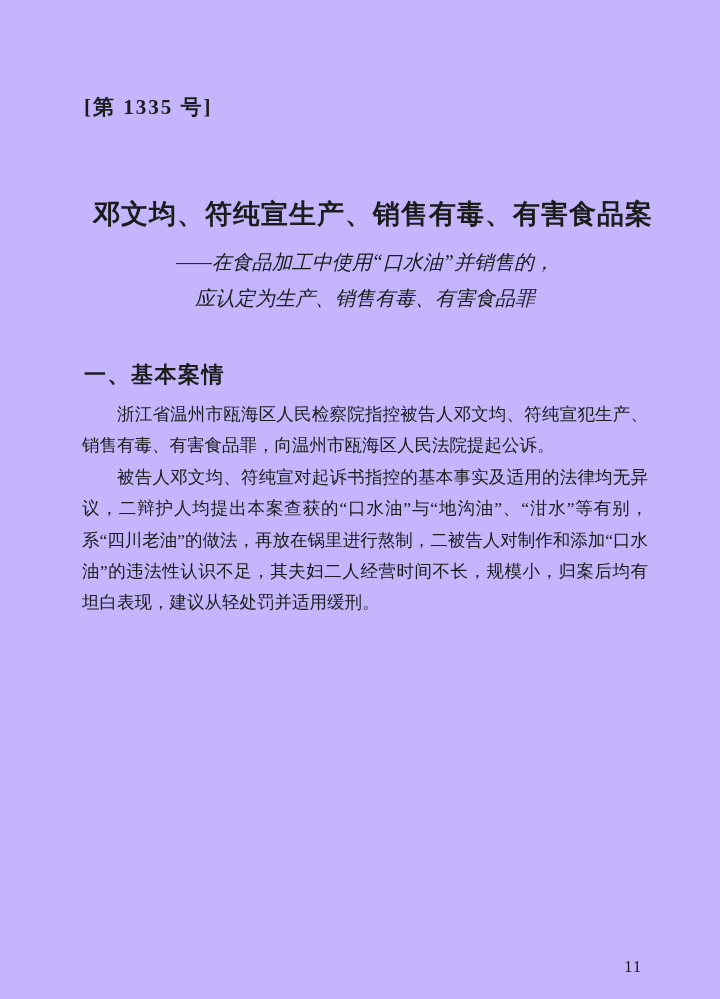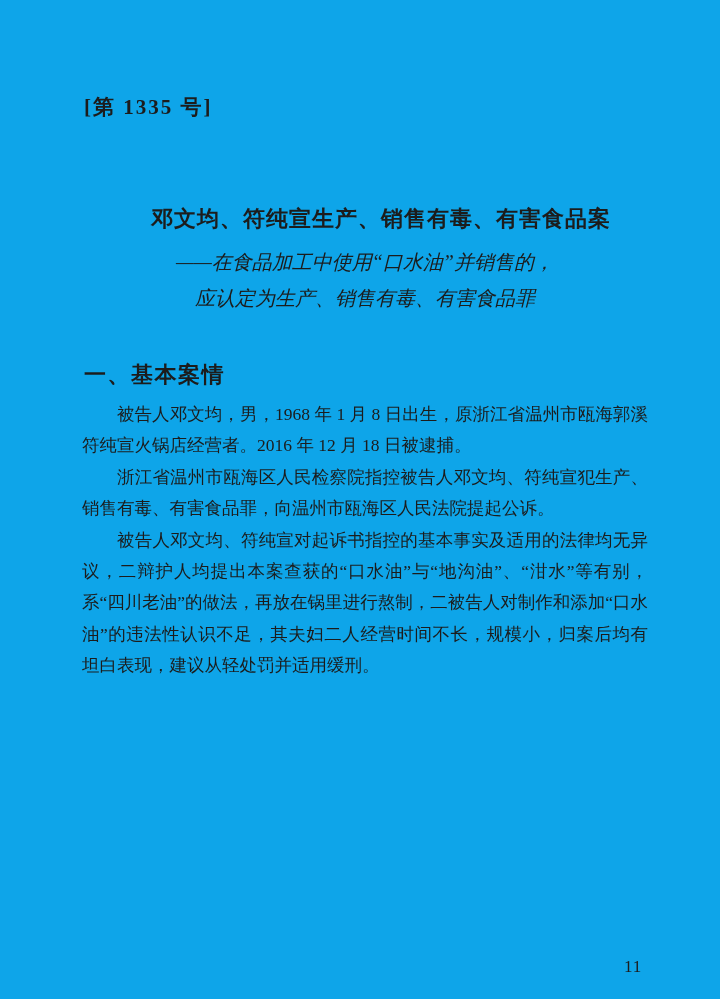--- a/index.html
+++ b/index.html
@@ -5,43 +5,43 @@
   html, body {
     margin: 0;
     padding: 0;
     background: #e8e8e8;
   }
   .page {
     position: relative;
     width: 720px;
     height: 999px;
     margin: 0 auto;
-    background: #0ea5e9;
+    background: #c4b5fd;
     color: #1c1c1c;
     font-family: "Liberation Serif", "DejaVu Serif", serif;
     overflow: hidden;
     box-shadow: 0 0 4px rgba(0,0,0,0.15);
   }
   .case-number {
     position: absolute;
     left: 84px;
     top: 93px;
     font-size: 21px;
     font-weight: bold;
     letter-spacing: 2px;
     white-space: nowrap;
   }
   .case-title {
     position: absolute;
     left: 70px;
     top: 188px;
     width: 590px;
-    margin: 16px;
+    margin: 8px;
     text-align: center;
-    font-size: 22px;
+    font-size: 27px;
     font-weight: bold;
     letter-spacing: 1px;
     white-space: nowrap;
   }
   .case-subtitle {
     position: absolute;
     left: 82px;
     top: 244px;
     width: 566px;
     text-align: center;
@@ -95,20 +95,19 @@
   <h1 class="case-title">邓文均、符纯宣生产、销售有毒、有害食品案</h1>
 
   <div class="case-subtitle">
     <span class="sub-line">——在食品加工中使用“口水油”并销售的，</span>
     <span class="sub-line">应认定为生产、销售有毒、有害食品罪</span>
   </div>
 
   <h2 class="section-heading">一、基本案情</h2>
 
   <div class="body-text">
-    <p>被告人邓文均，男，1968 年 1 月 8 日出生，原浙江省温州市瓯海郭溪符纯宣火锅店经营者。2016 年 12 月 18 日被逮捕。</p>
     <p>浙江省温州市瓯海区人民检察院指控被告人邓文均、符纯宣犯生产、销售有毒、有害食品罪，向温州市瓯海区人民法院提起公诉。</p>
     <p>被告人邓文均、符纯宣对起诉书指控的基本事实及适用的法律均无异议，二辩护人均提出本案查获的“口水油”与“地沟油”、“泔水”等有别，系“四川老油”的做法，再放在锅里进行熬制，二被告人对制作和添加“口水油”的违法性认识不足，其夫妇二人经营时间不长，规模小，归案后均有坦白表现，建议从轻处罚并适用缓刑。</p>
   </div>
 
   <div class="page-number">11</div>
 
 </div>
 
 </body></html>

